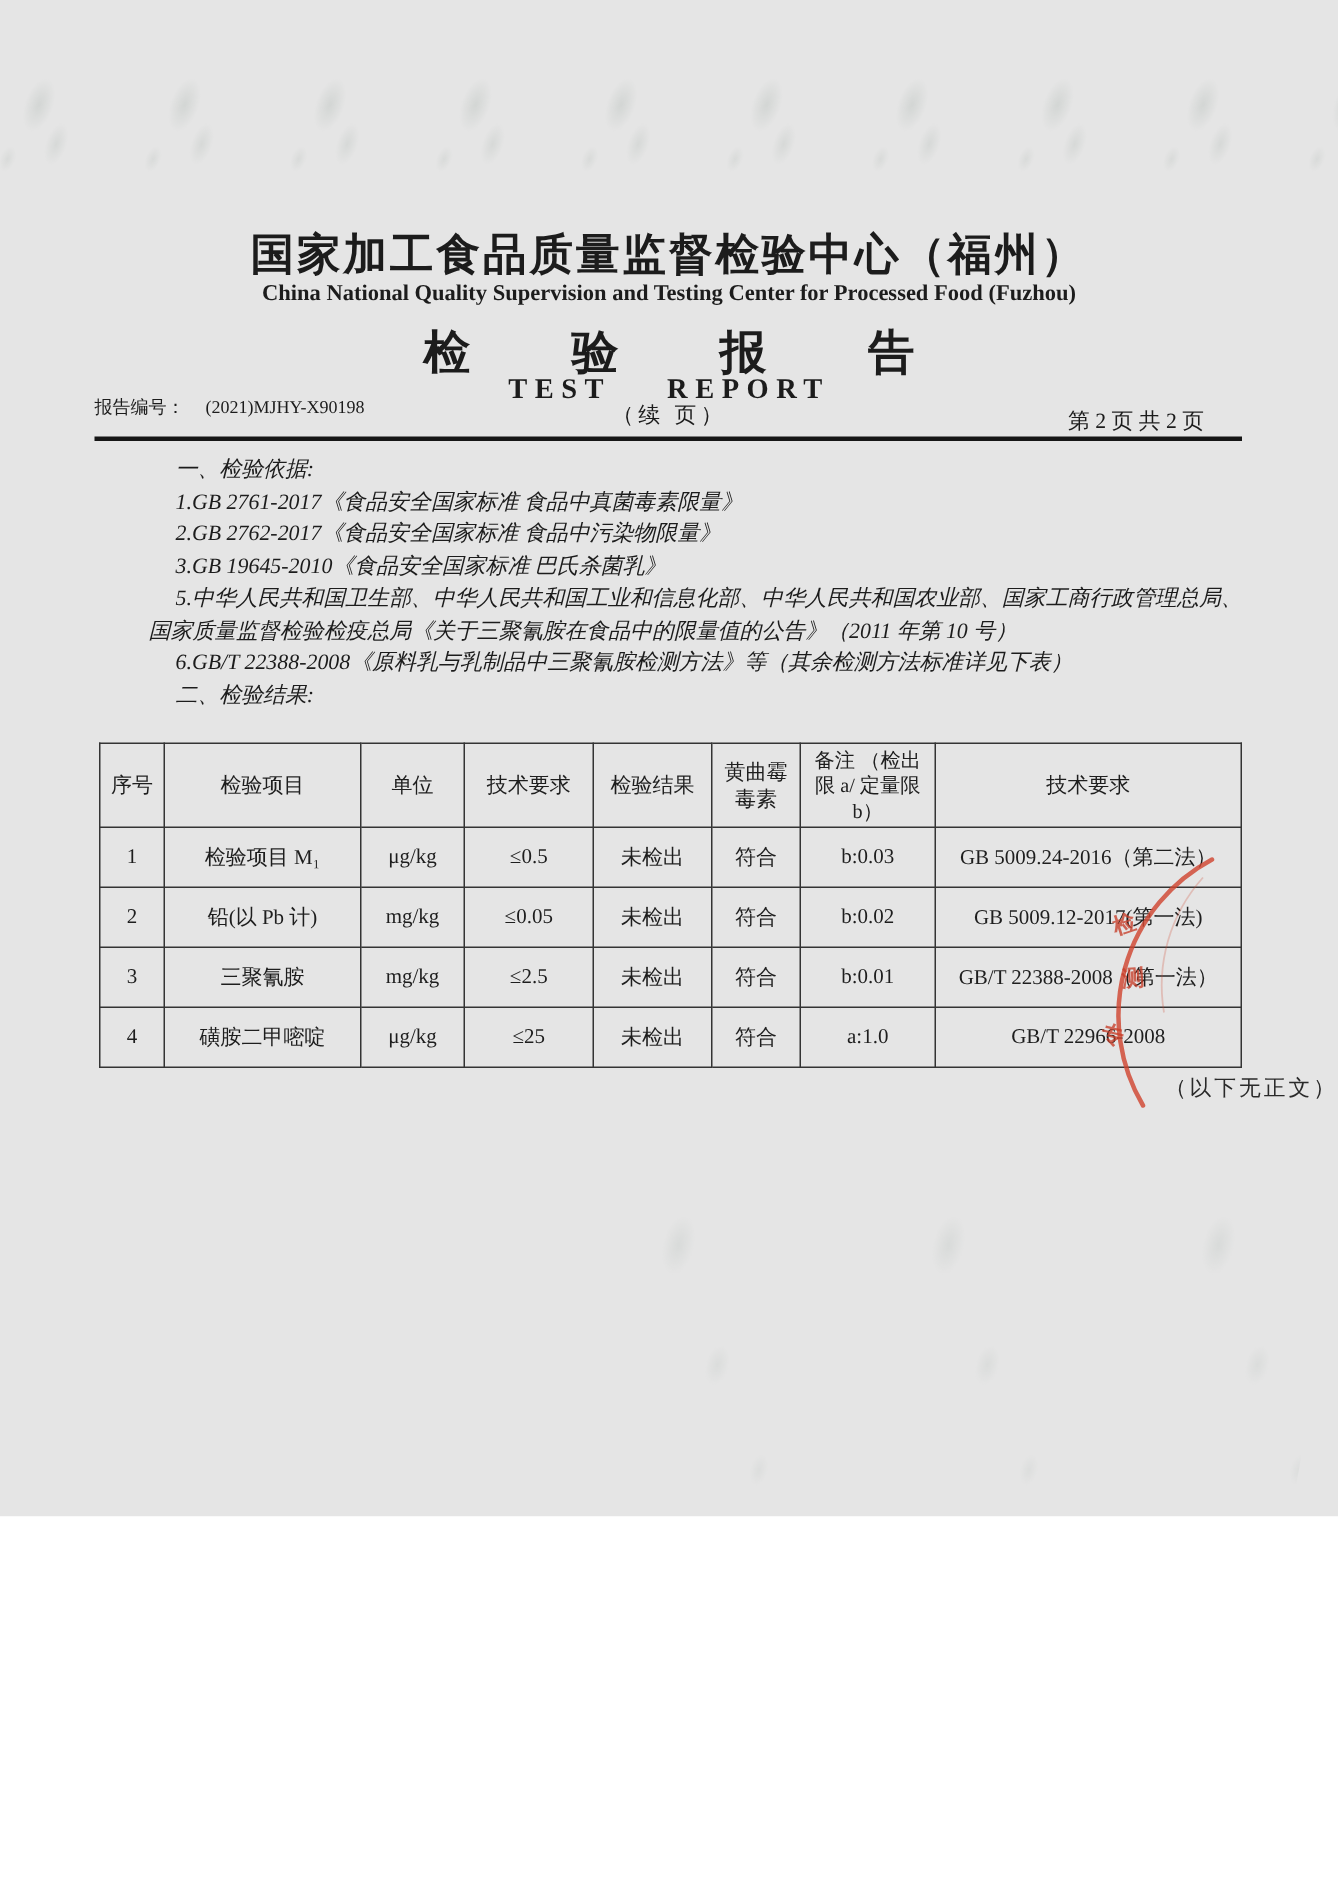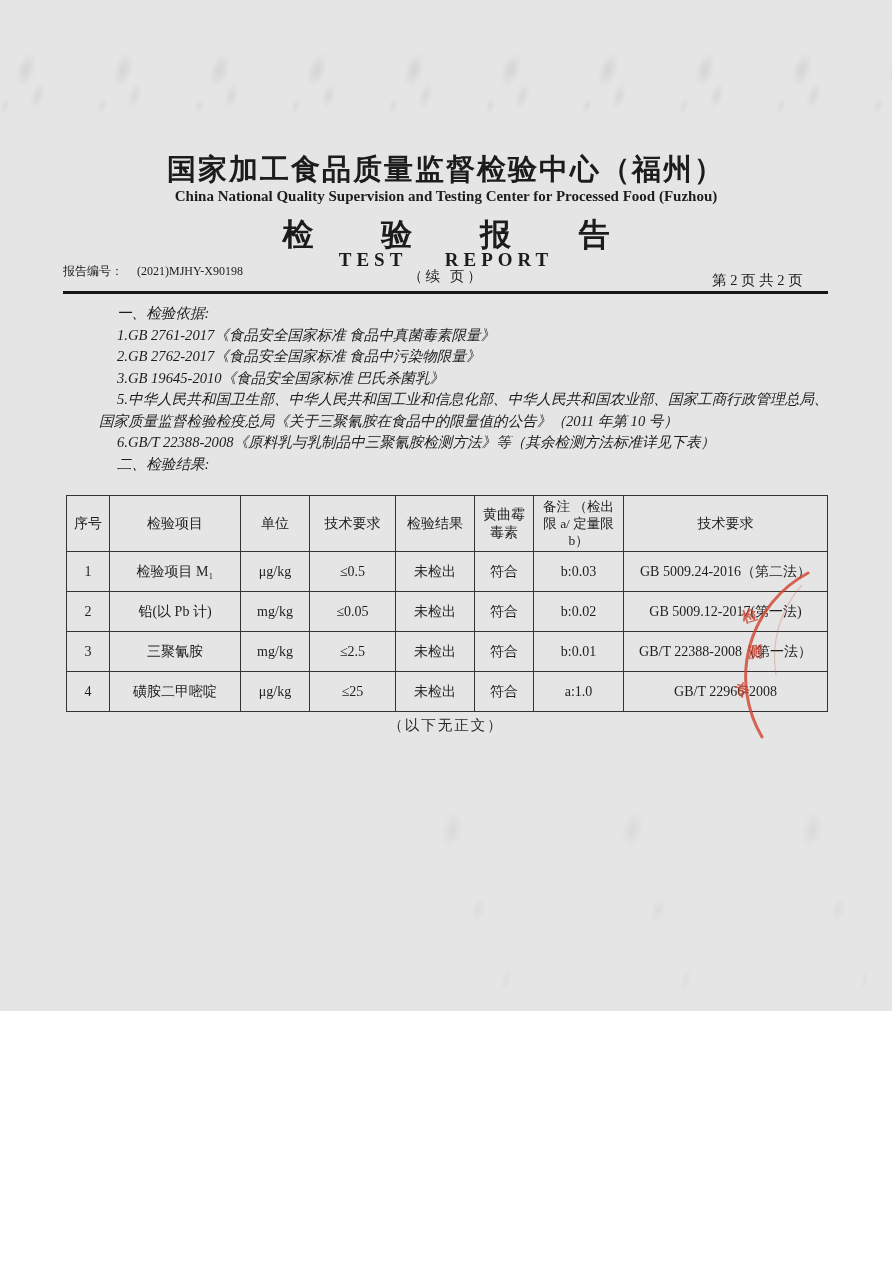--- a/index.html
+++ b/index.html
@@ -53,21 +53,21 @@
   table.results th, table.results td {
     border:1.6px solid #343434; text-align:center; vertical-align:middle;
     padding:2px 3px; font-weight:normal; overflow:hidden;
   }
   table.results thead tr { height:54px; }
   table.results tbody tr { height:40px; }
   td.cell-item   { text-align:left; padding-left:12px; }
   td.cell-method { text-align:left; padding-left:19px; }
   th.th-remark   { line-height:17px; font-size:13.5px; }
 
-  .footer-note { position:absolute; top:716px; left:0; width:892px; text-align:center;
+  .footer-note { position:absolute; top:716px; left:0; width:892px; text-align:right;
                  font-size:14.5px; letter-spacing:2px; color:#2a2a2a; }
 
   .stamp { position:absolute; top:555px; left:690px; width:150px; height:200px; pointer-events:none; }
   .stamp svg { position:absolute; top:0; left:0; }
   .stamp-frag { position:absolute; color:rgba(199,62,41,.78); font-size:15px; font-weight:bold; }
   .frag-1 { top:52px;  left:52px; transform:rotate(-18deg); }
   .frag-2 { top:88px;  left:58px; transform:rotate(-4deg); }
   .frag-3 { top:126px; left:44px; transform:rotate(14deg); }
 </style>
 </head>

